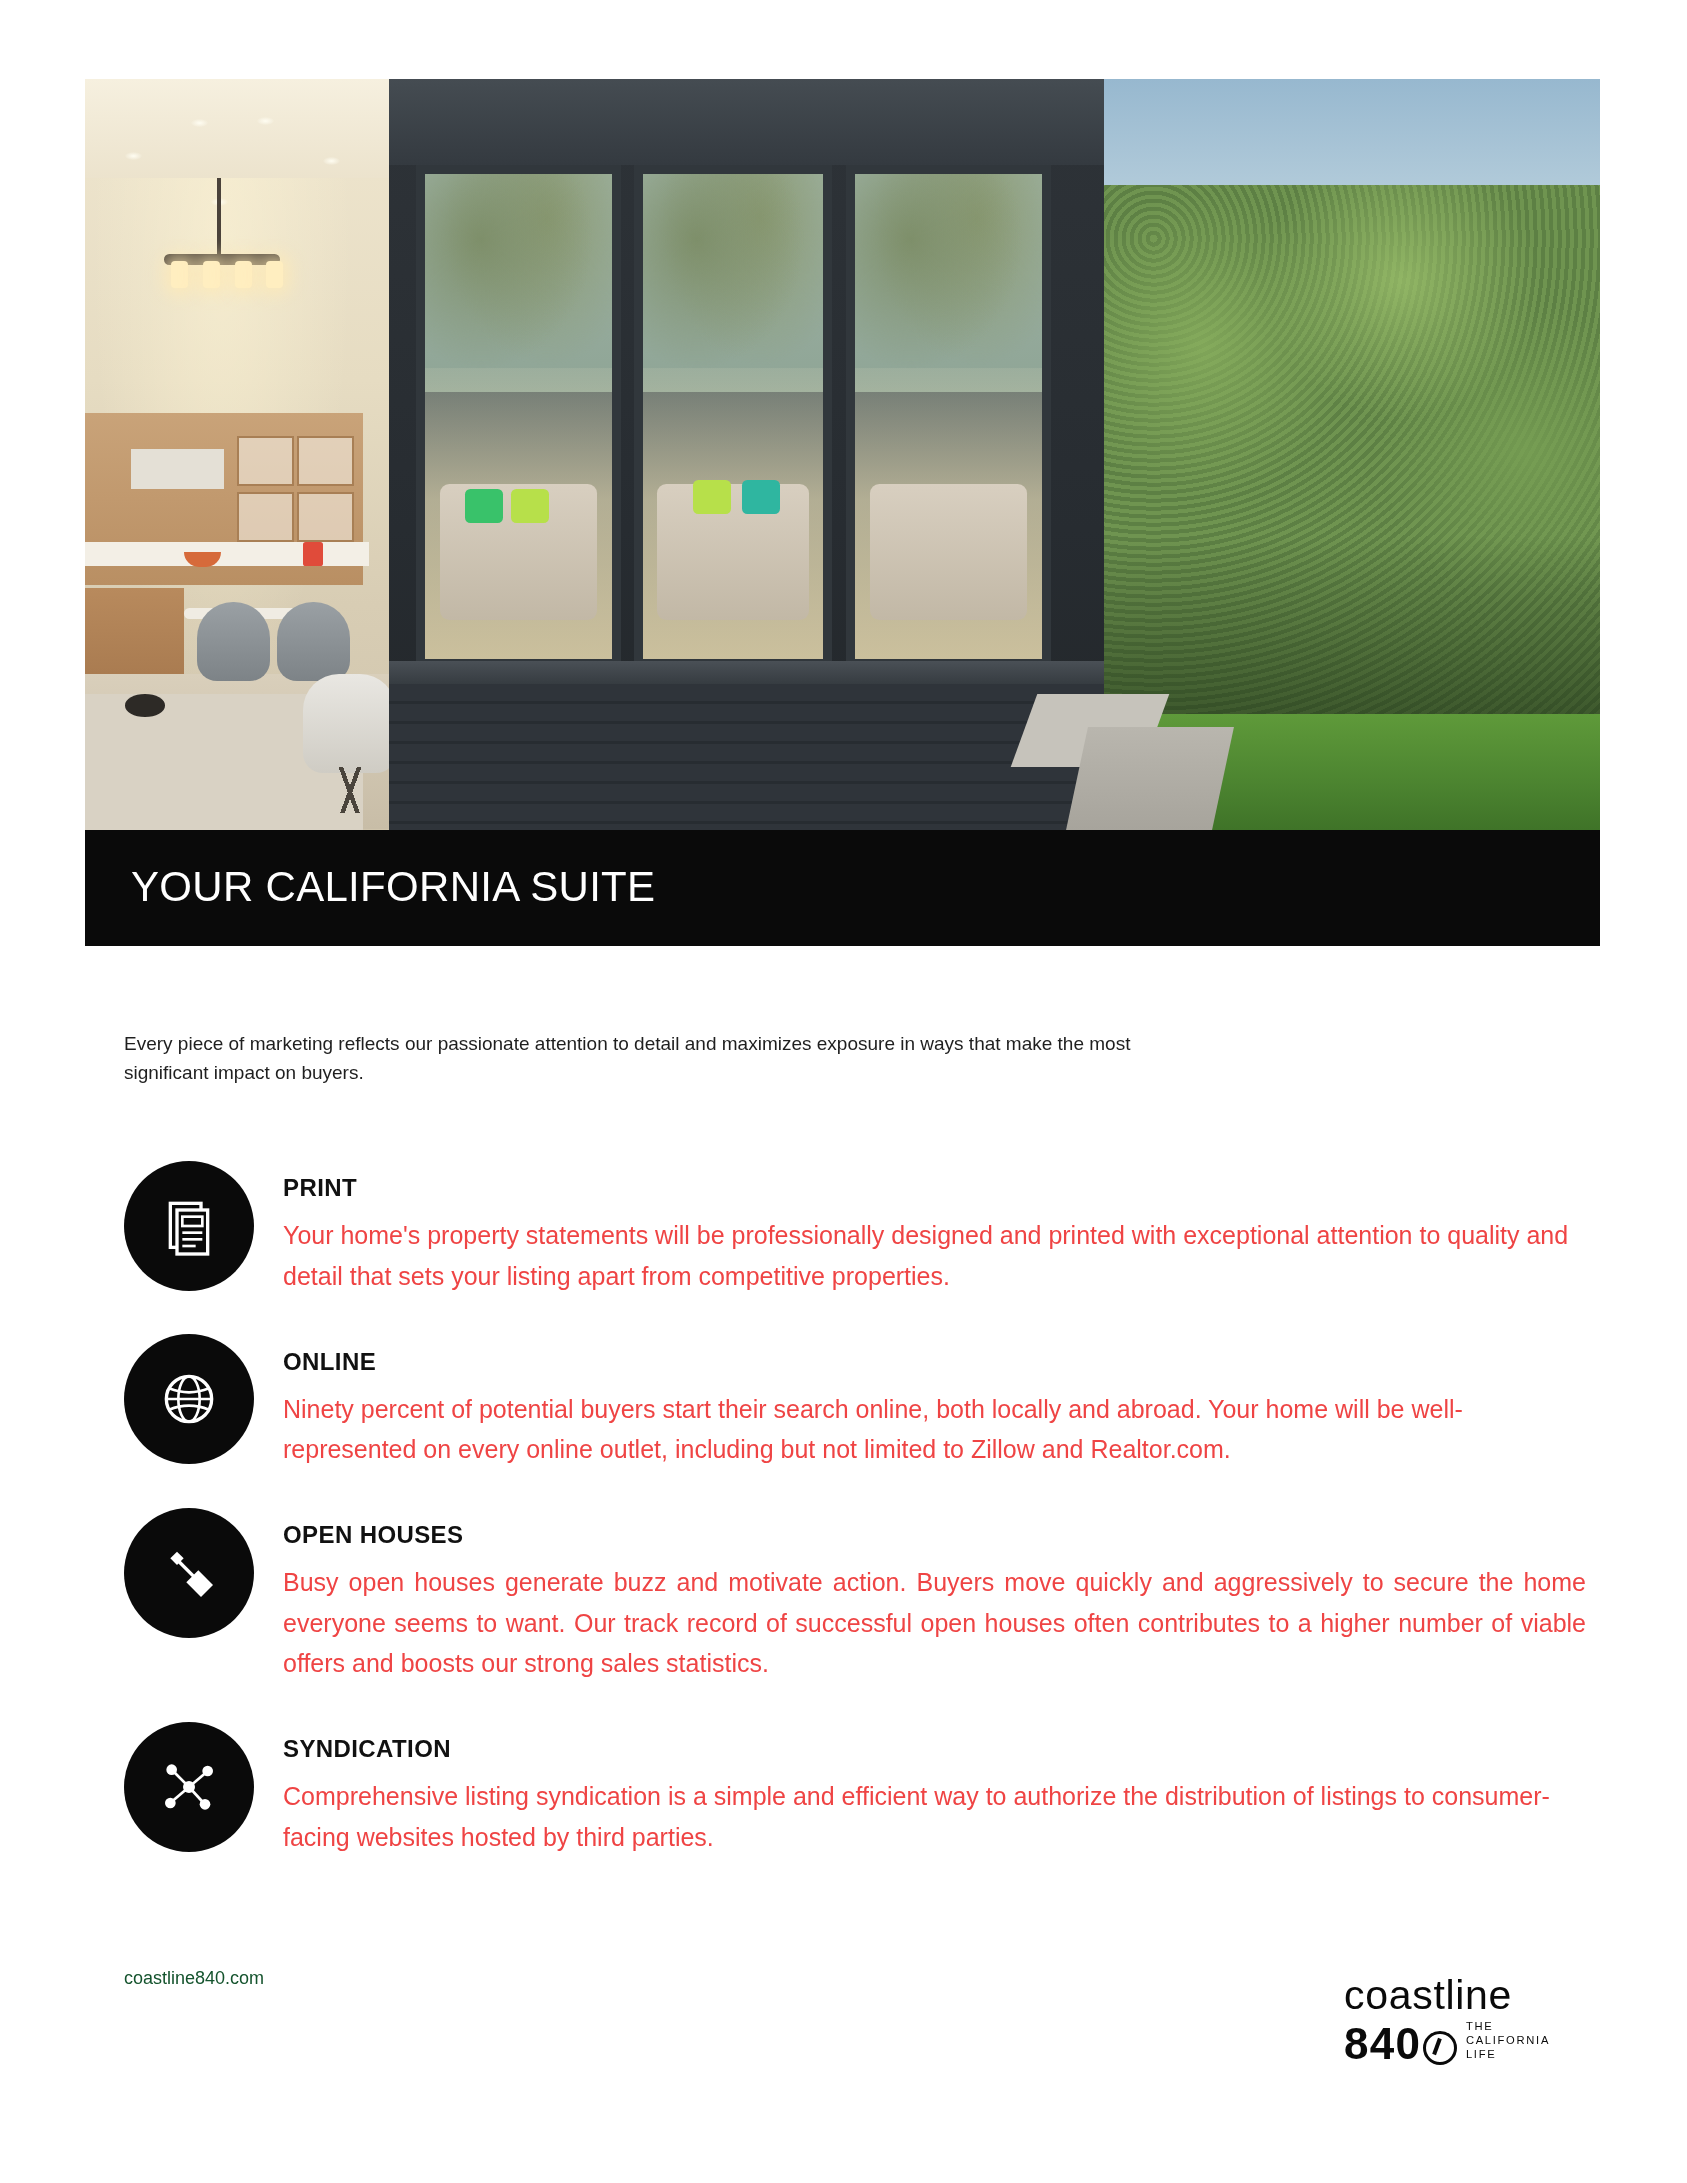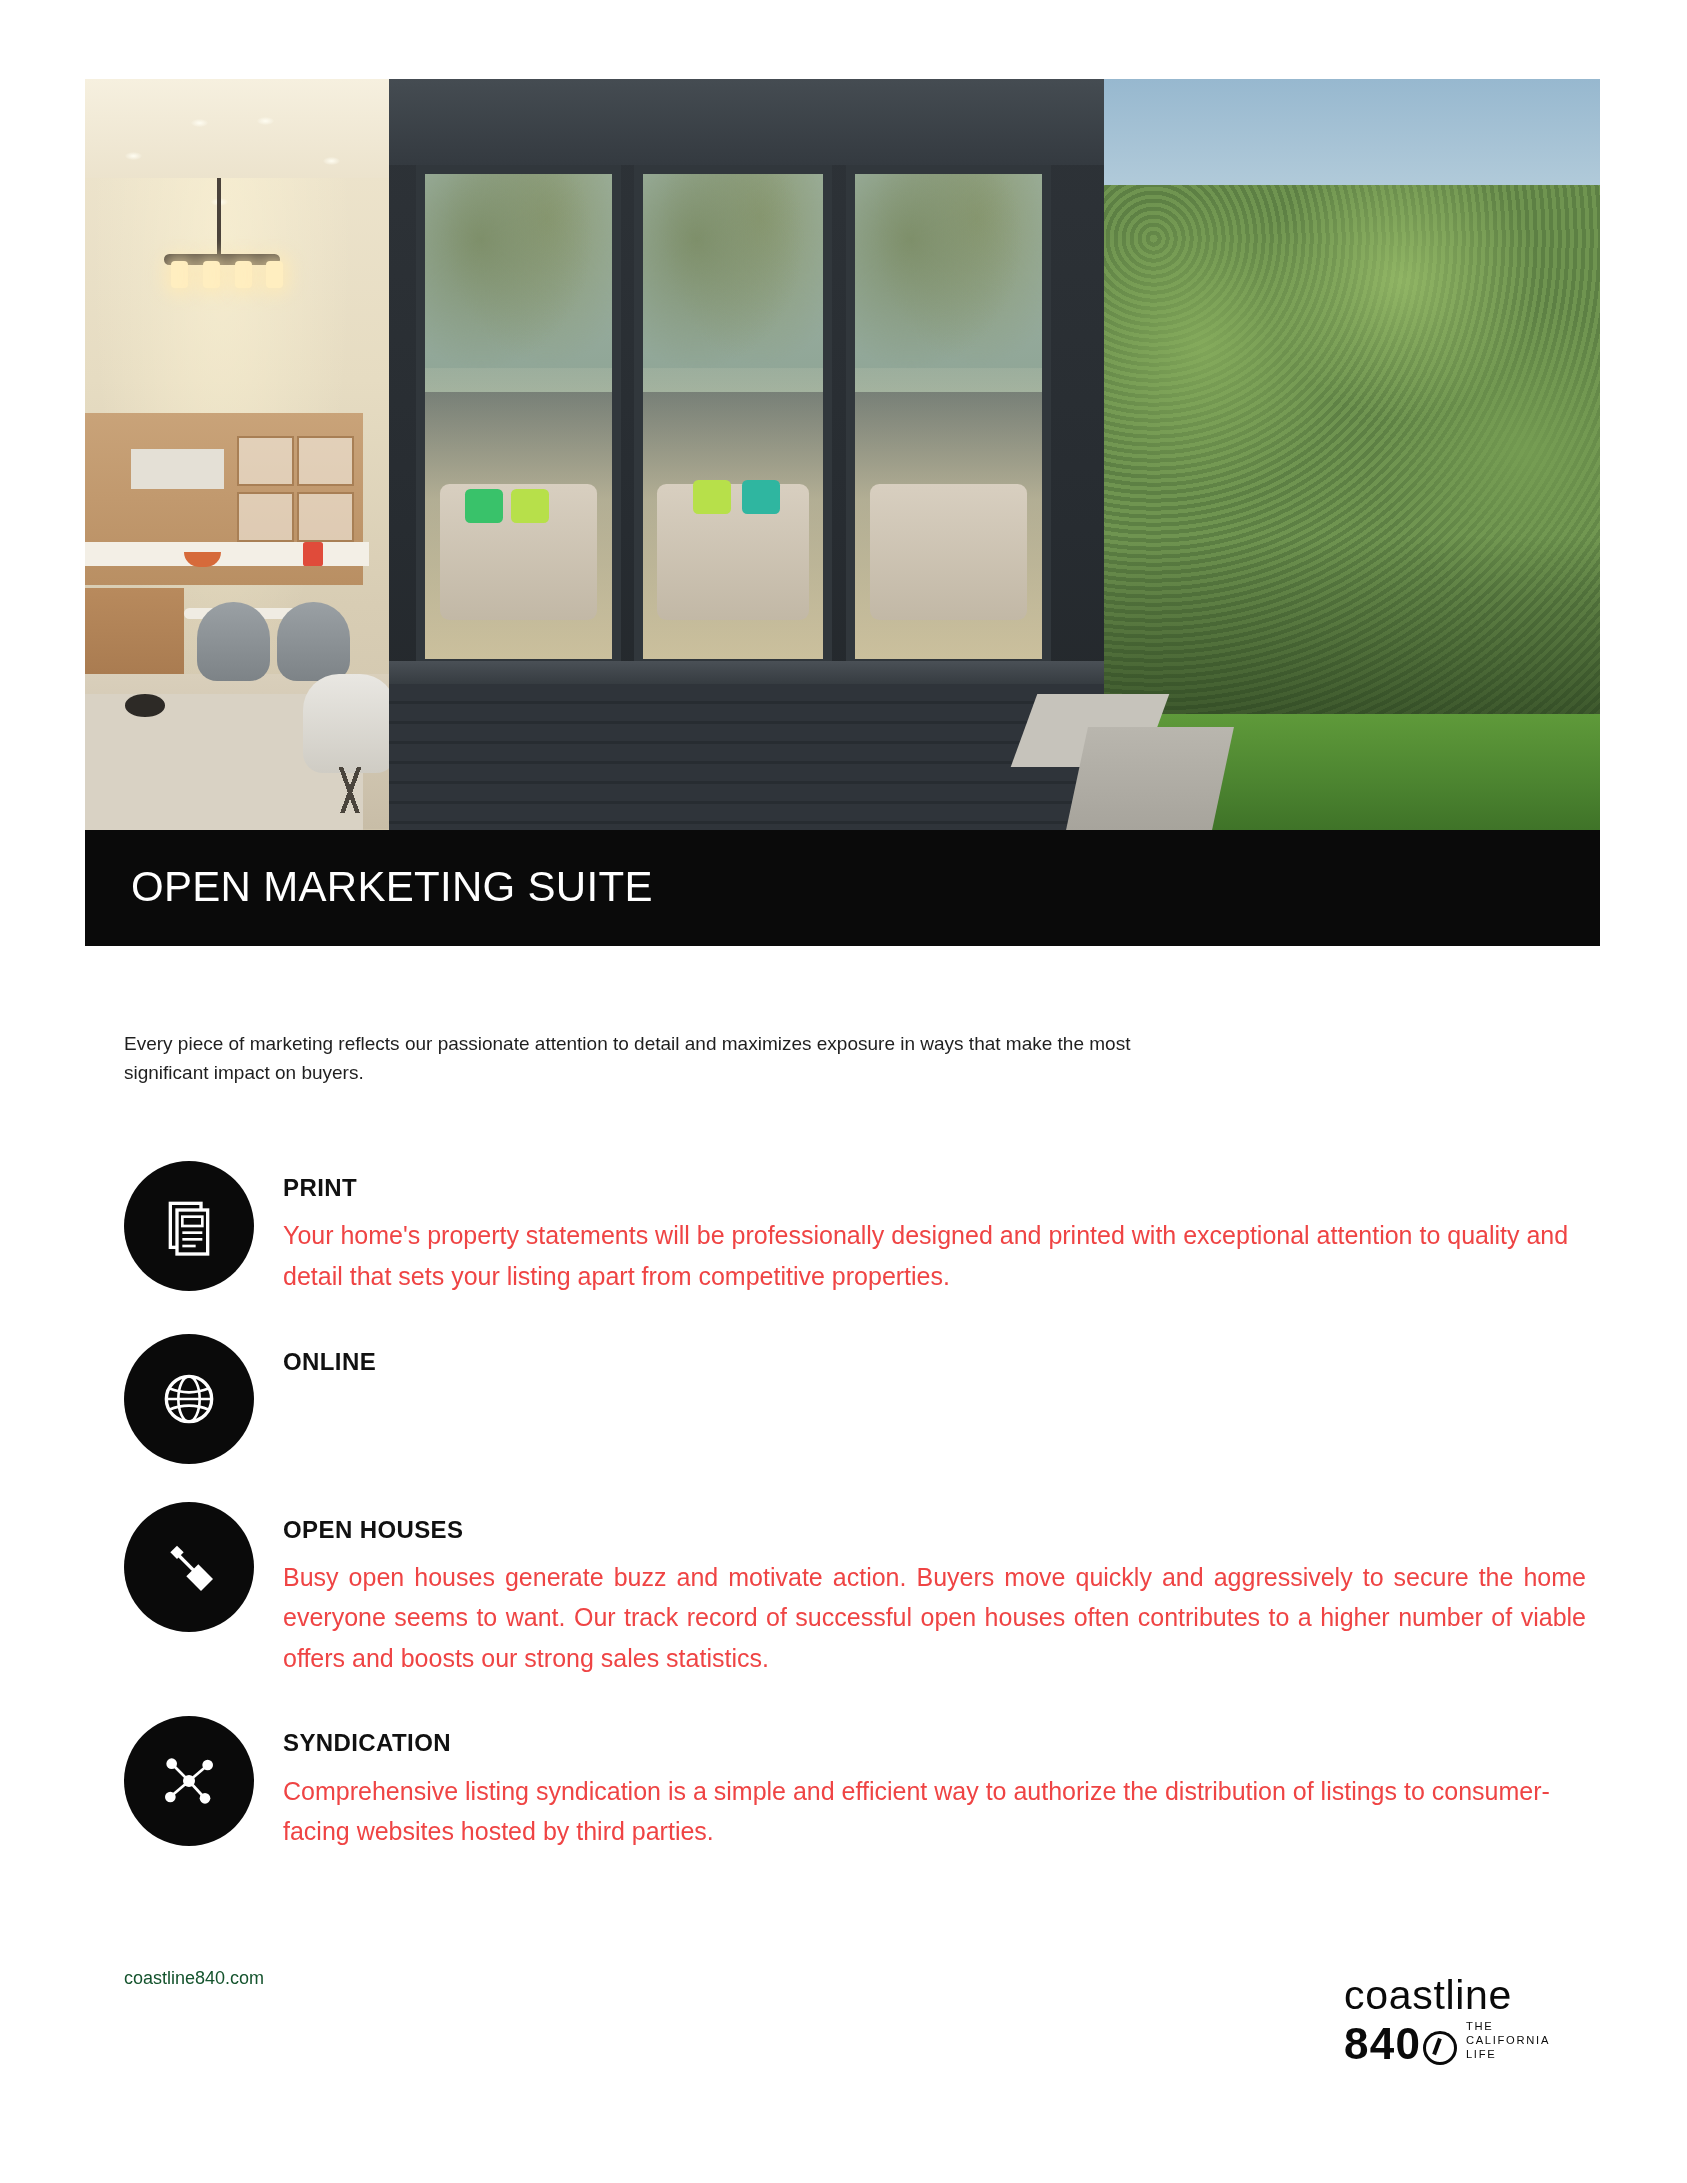--- a/index.html
+++ b/index.html
@@ -376,21 +376,21 @@
 
     <div class="sky"></div>
     <div class="hedge"></div>
     <div class="hedge-shadow"></div>
     <div class="lawn"></div>
     <div class="walk"></div>
     <div class="patio"></div>
   </div>
 
   <div class="titlebar">
-    <div class="title">OPEN MARKETING SUITE</div>
+    <div class="title">YOUR CALIFORNIA SUITE</div>
   </div>
 
   <div class="intro">Every piece of marketing reflects our passionate attention to detail and maximizes exposure in ways that make the most significant impact on buyers.</div>
 
   <div class="features">
 
     <div class="feature">
       <div class="badge">
         <svg width="64" height="64" viewBox="0 0 96 96">
           <rect x="20" y="14" width="46" height="66" fill="none" stroke="#fff" stroke-width="5"></rect>
@@ -412,20 +412,21 @@
         <svg width="64" height="64" viewBox="0 0 96 96">
           <circle cx="48" cy="48" r="34" fill="none" stroke="#fff" stroke-width="5"></circle>
           <ellipse cx="48" cy="48" rx="16" ry="34" fill="none" stroke="#fff" stroke-width="4"></ellipse>
           <line x1="14" y1="48" x2="82" y2="48" stroke="#fff" stroke-width="4"></line>
           <path d="M18 32 Q48 44 78 32" fill="none" stroke="#fff" stroke-width="4"></path>
           <path d="M18 64 Q48 52 78 64" fill="none" stroke="#fff" stroke-width="4"></path>
         </svg>
       </div>
       <div class="ftext">
         <div class="ftitle">ONLINE</div>
+        <div class="fbody">Ninety percent of potential buyers start their search online, both locally and abroad. Your home will be well-represented on every online outlet, including but not limited to Zillow and Realtor.com.</div>
       </div>
     </div>
 
     <div class="feature justify">
       <div class="badge">
         <svg width="64" height="64" viewBox="0 0 96 96">
           <path d="M30 16 L40 26 L30 36 L20 26 Z" fill="#fff"></path>
           <line x1="32" y1="30" x2="58" y2="56" stroke="#fff" stroke-width="5"></line>
           <path d="M44 62 L62 44 L84 66 L66 84 Z" fill="#fff"></path>
           <line x1="58" y1="56" x2="50" y2="64" stroke="#fff" stroke-width="5"></line>

